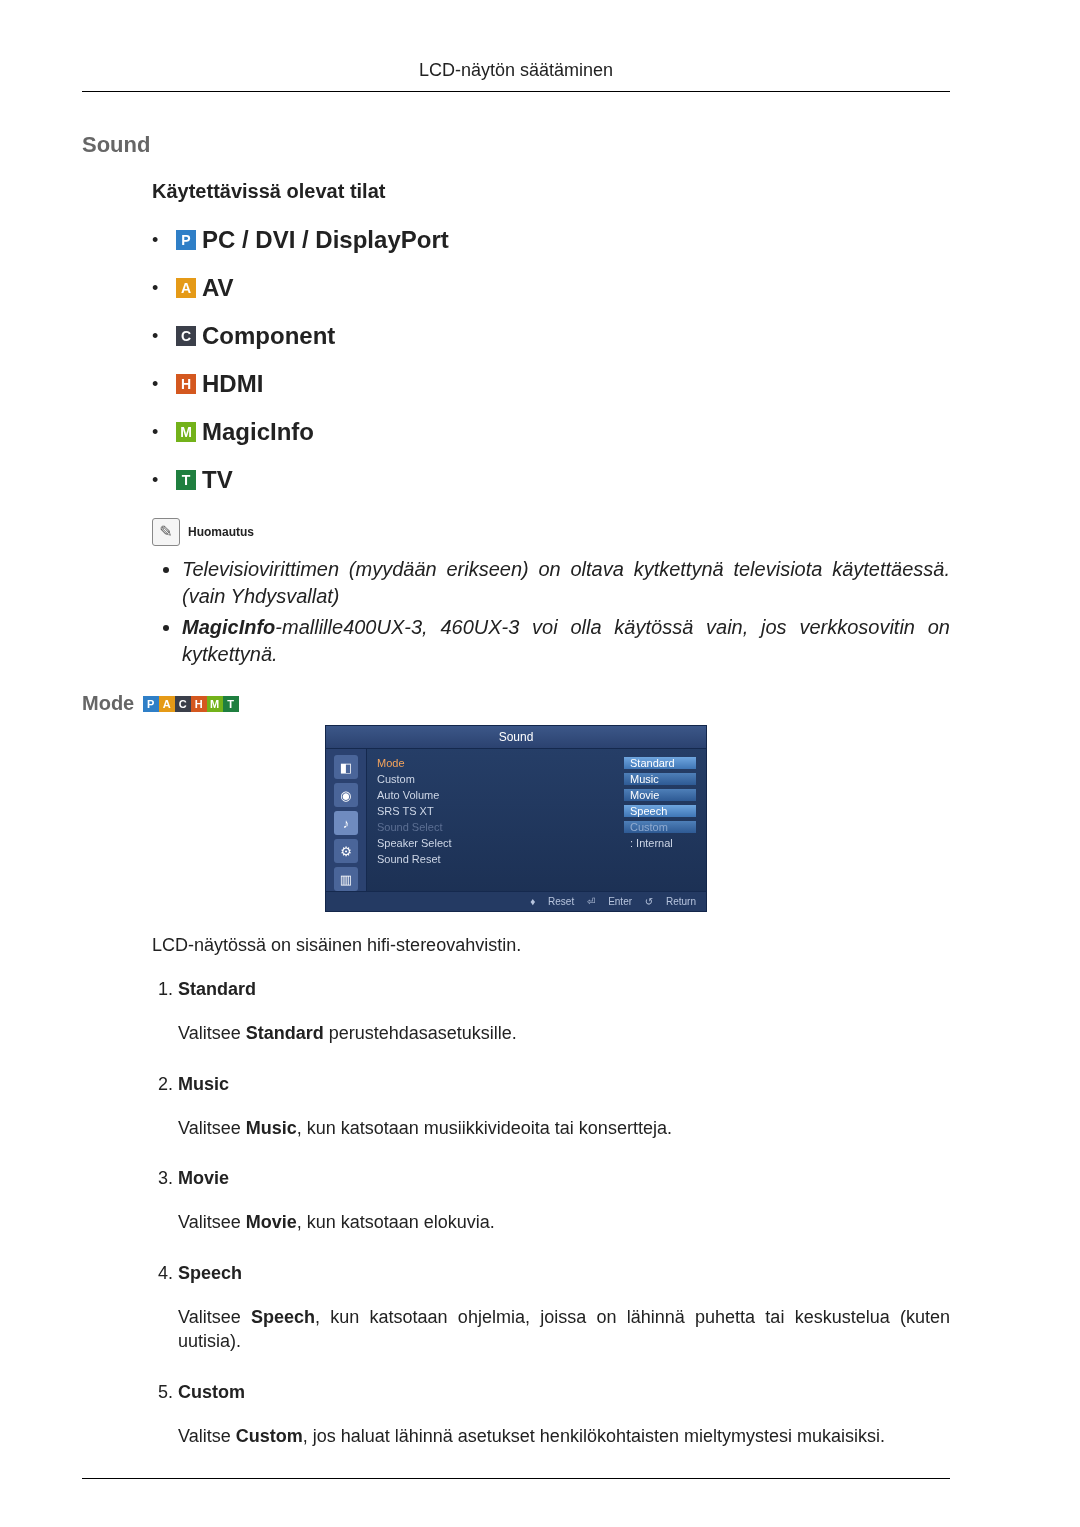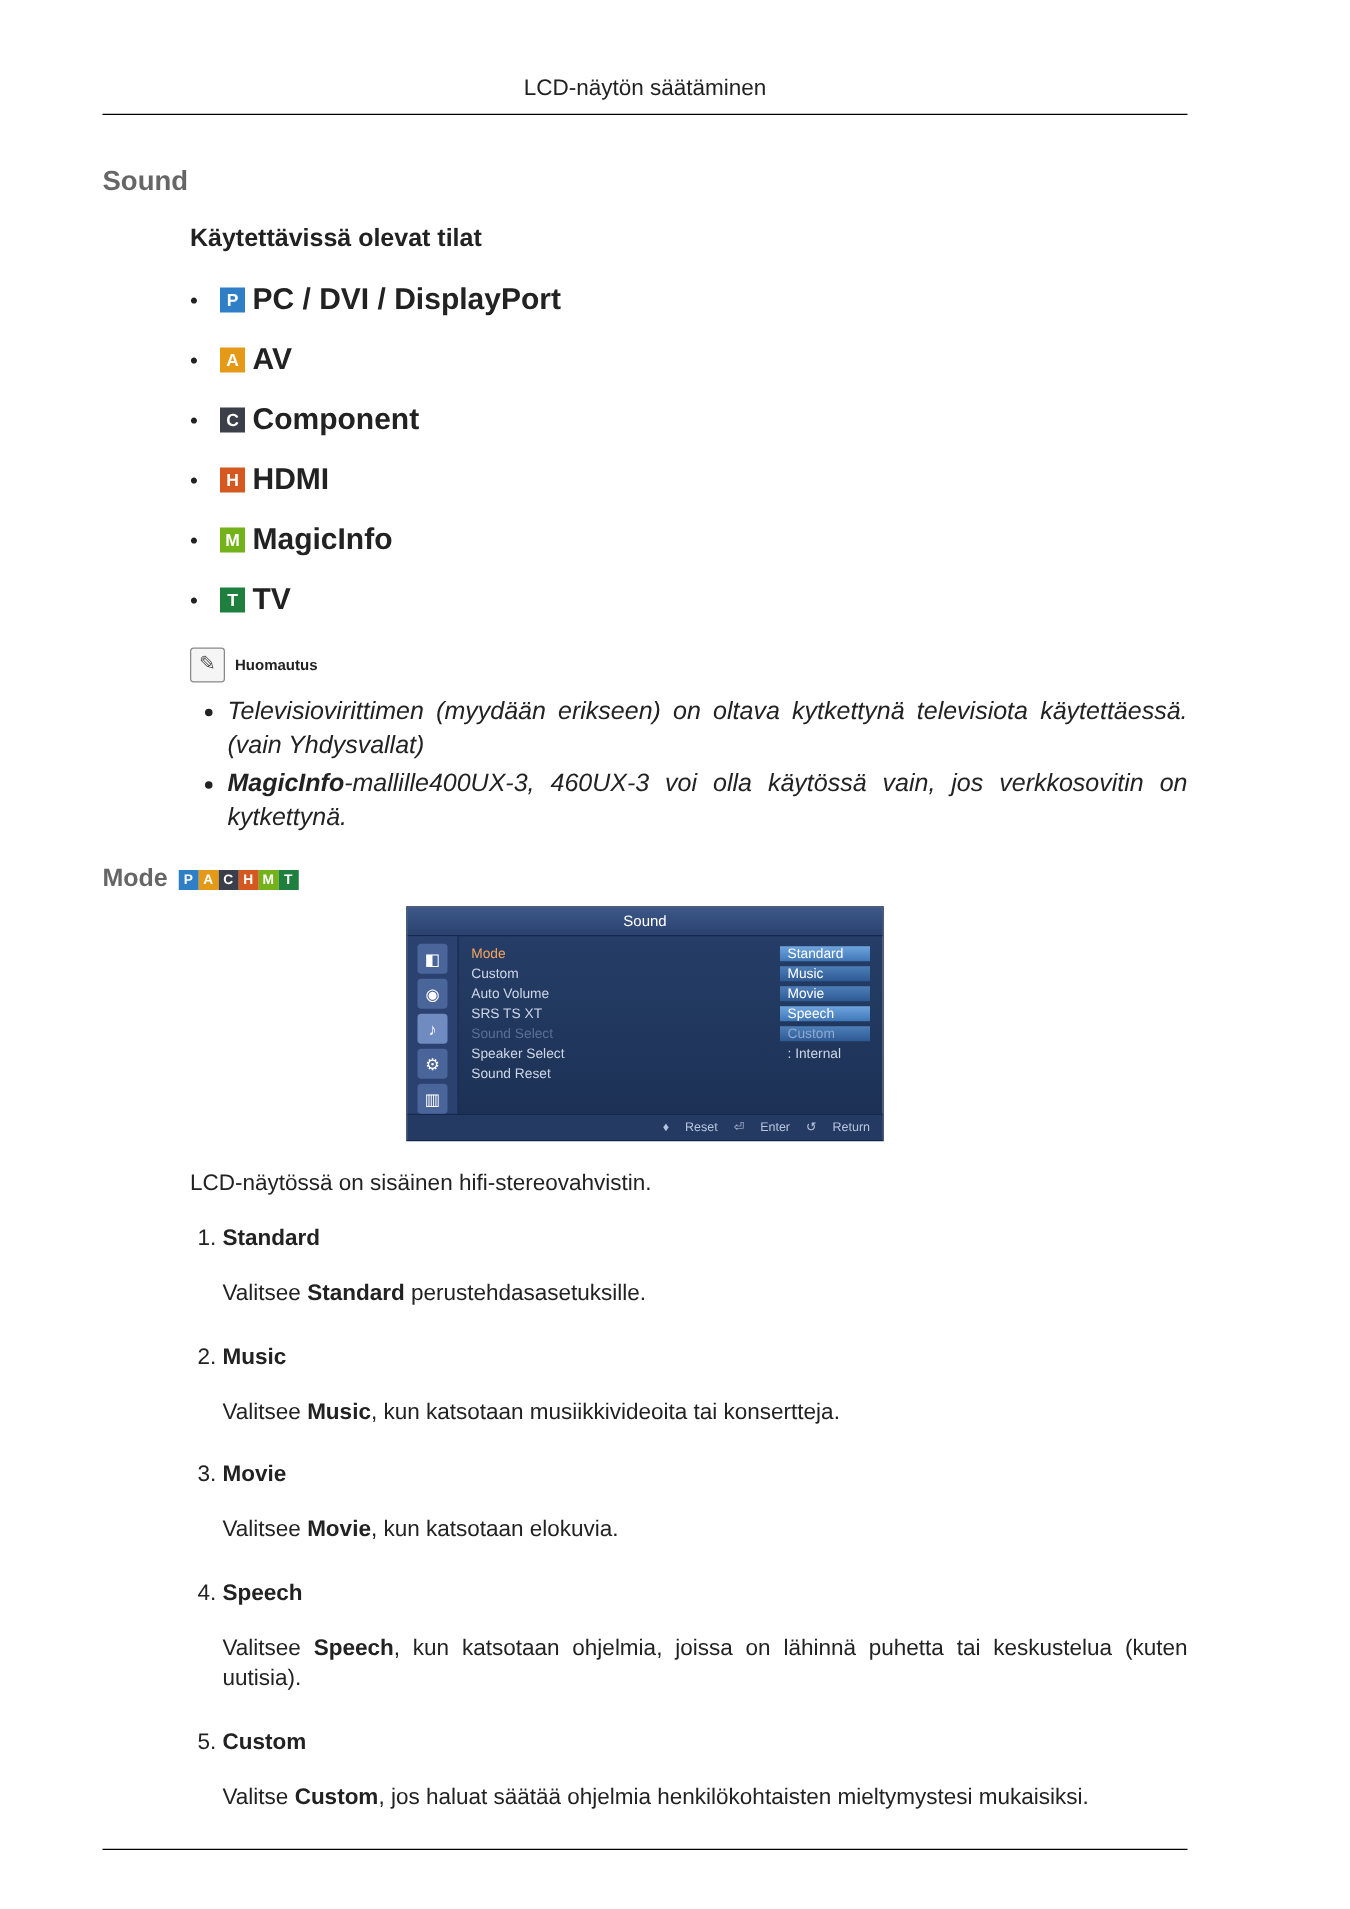--- a/index.html
+++ b/index.html
@@ -398,20 +398,20 @@
       </li>
       <li>
         <span class="term">Speech</span>
         <span class="expl">
           <span>Valitsee </span><span class="bold">Speech</span><span>, kun katsotaan ohjelmia, joissa on lähinnä puhetta tai keskustelua (kuten uutisia).</span>
         </span>
       </li>
       <li>
         <span class="term">Custom</span>
         <span class="expl">
-          <span>Valitse </span><span class="bold">Custom</span><span>, jos haluat säätää ohjelmia henkilökohtaisten mieltymystesi mukaisiksi.</span>
+          <span>Valitse </span><span class="bold">Custom</span><span>, jos haluat lähinnä asetukset henkilökohtaisten mieltymystesi mukaisiksi.</span>
         </span>
       </li>
     </ol>
   </div>
 
   <hr class="footer">
 </div>
 
 </body></html>

